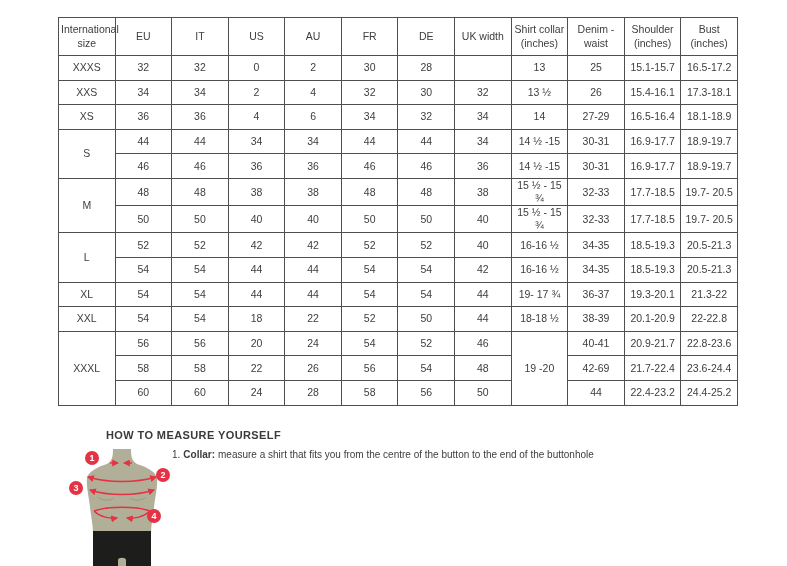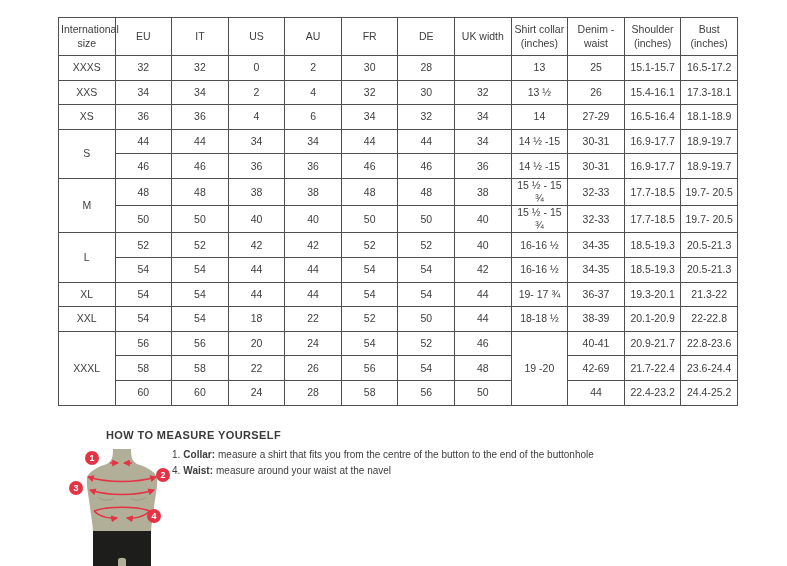--- a/index.html
+++ b/index.html
@@ -297,17 +297,14 @@
       <text x="95" y="31.3">2</text>
       <text x="8" y="44.3">3</text>
       <text x="86" y="72.3">4</text>
     </g>
   </svg>
 
   <ul class="steps">
     <li>
       <span class="num">1.</span><span class="lbl">Collar:</span><span>measure a shirt that fits you from the centre of the button to the end of the buttonhole</span>
     </li>
-    <li>
-      <span class="num">4.</span><span class="lbl">Waist:</span><span>measure around your waist at the navel</span>
-    </li>
   </ul>
 </div>
 
 </body></html>

